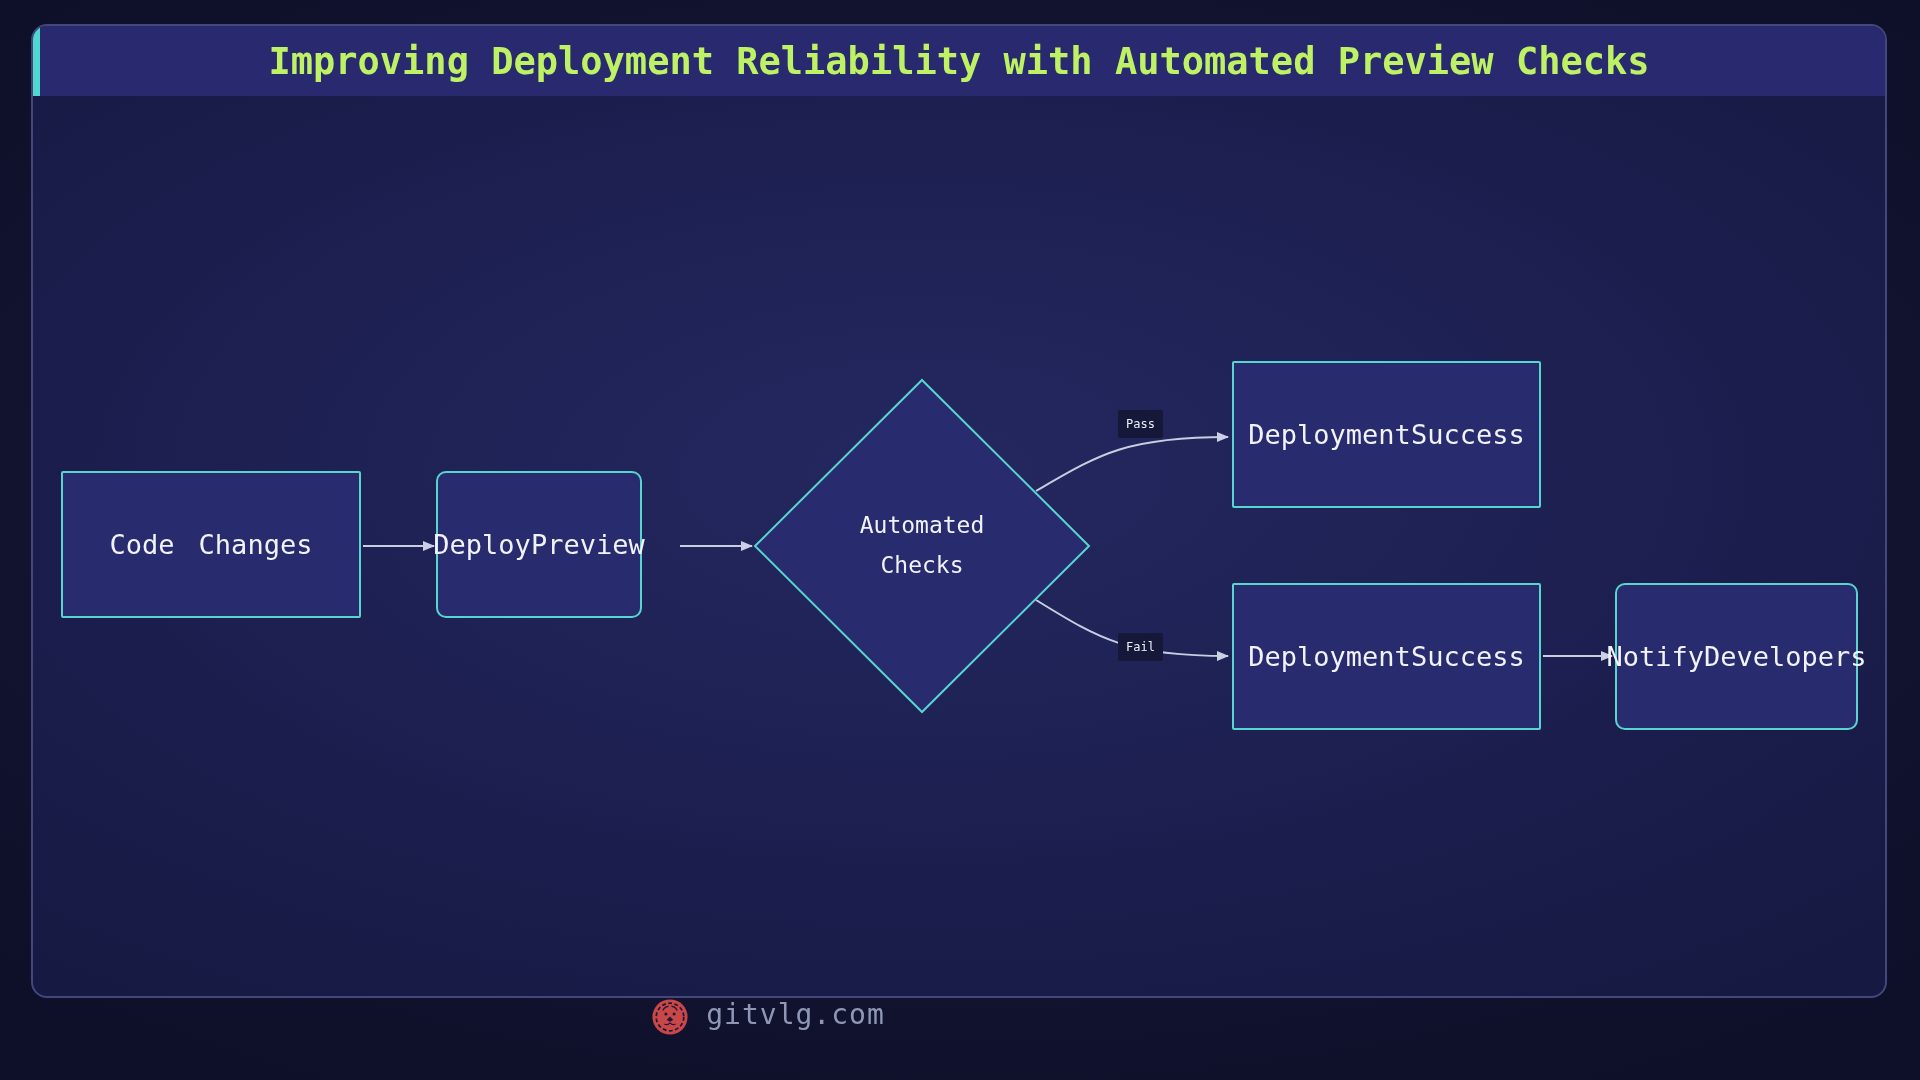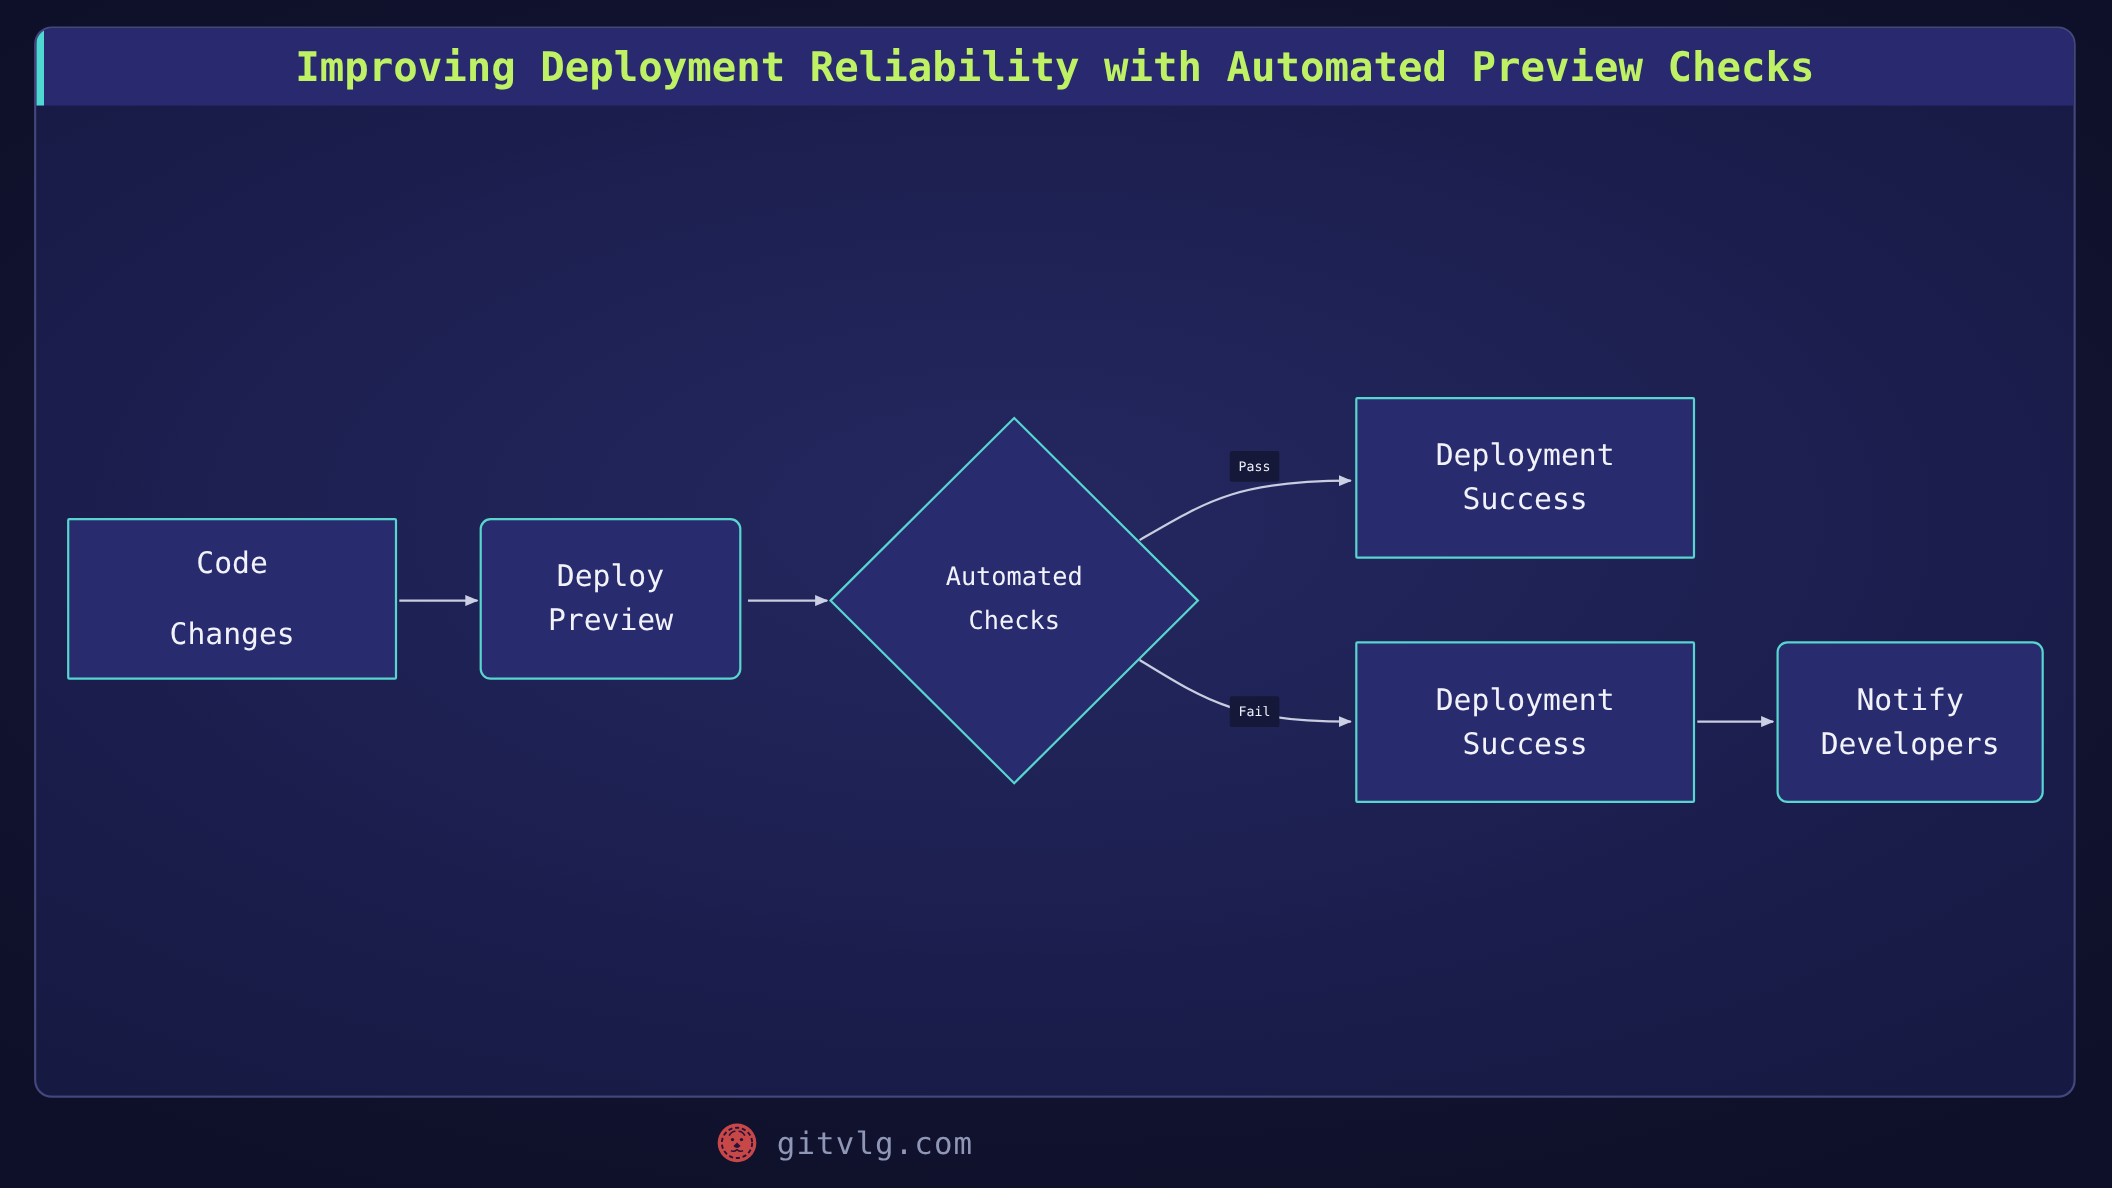--- a/index.html
+++ b/index.html
@@ -61,27 +61,27 @@
   }
   .node {
     position: absolute;
     box-sizing: border-box;
     background: #282c6f;
     border: 2px solid #57d5ce;
     color: #f2f3fa;
     font-size: 27px;
     line-height: 40px;
     display: flex;
-    flex-direction: column;
+    flex-direction: row;
     align-items: center;
     justify-content: center;
     text-align: center;
   }
   .node-code-changes      { left: 61px;   top: 471px; width: 300px; height: 147px; border-radius: 2px; gap: 24px; }
-  .node-deploy-preview    { left: 436px;  top: 471px; width: 238px; height: 147px; border-radius: 10px; }
+  .node-deploy-preview    { left: 436px;  top: 471px; width: 206px; height: 147px; border-radius: 10px; }
   .node-deployment-success{ left: 1232px; top: 361px; width: 309px; height: 147px; border-radius: 2px; }
   .node-deployment-failed { left: 1232px; top: 583px; width: 309px; height: 147px; border-radius: 2px; }
   .node-notify-developers { left: 1615px; top: 583px; width: 243px; height: 147px; border-radius: 10px; }
   .diamond-label {
     position: absolute;
     left: 772px; top: 505px;
     width: 300px;
     color: #f2f3fa;
     font-size: 23px;
     line-height: 40px;
@@ -99,21 +99,21 @@
     border-radius: 2px;
   }
   .edge-label-pass { left: 1118px; top: 410px; }
   .edge-label-fail { left: 1118px; top: 633px; }
   .footer {
     position: absolute;
     left: 0; top: 998px;
     width: 1536px;
     height: 82px;
     display: flex;
-    align-items: center;
+    align-items: flex-start;
     justify-content: center;
     gap: 17px;
   }
   .footer-site {
     color: #8f97b6;
     font-size: 28px;
     letter-spacing: 1px;
   }
 </style>
 </head>

